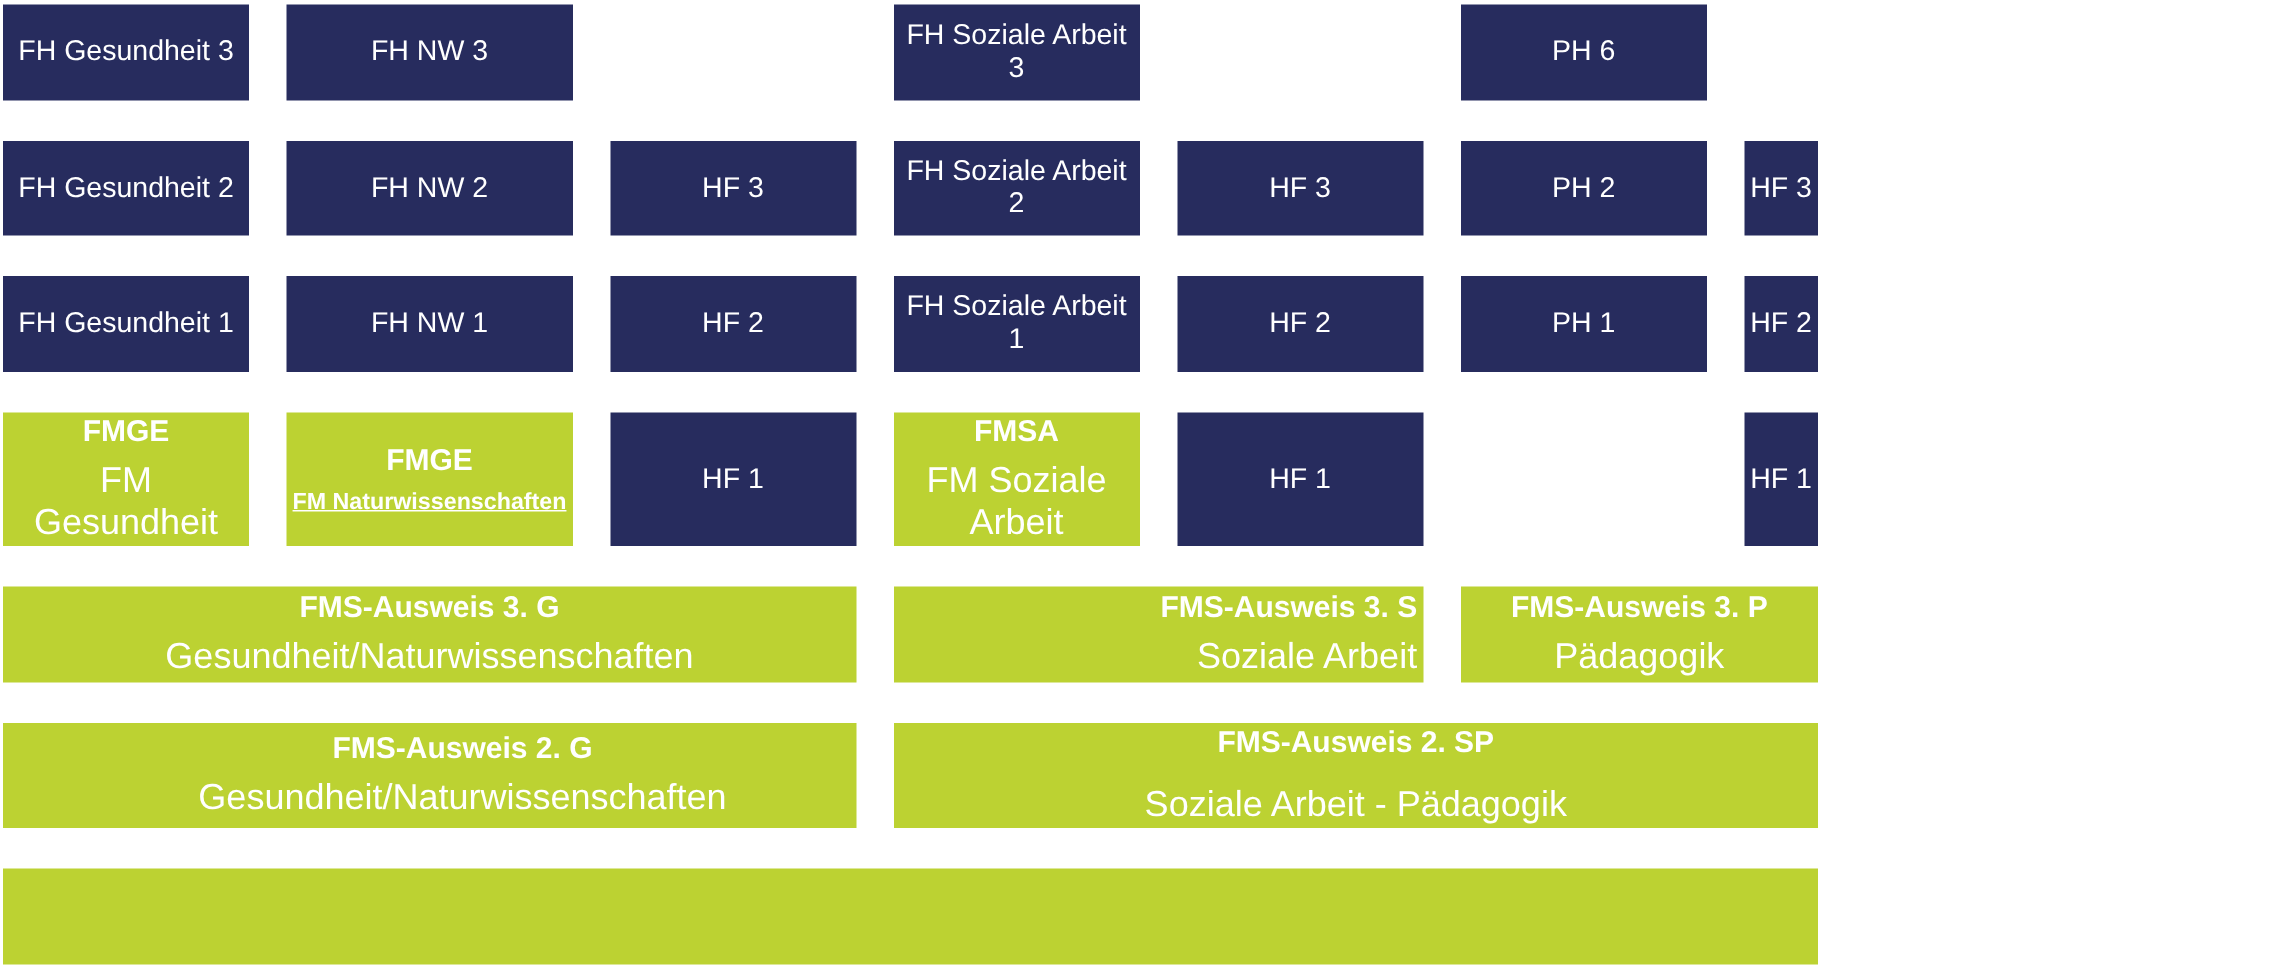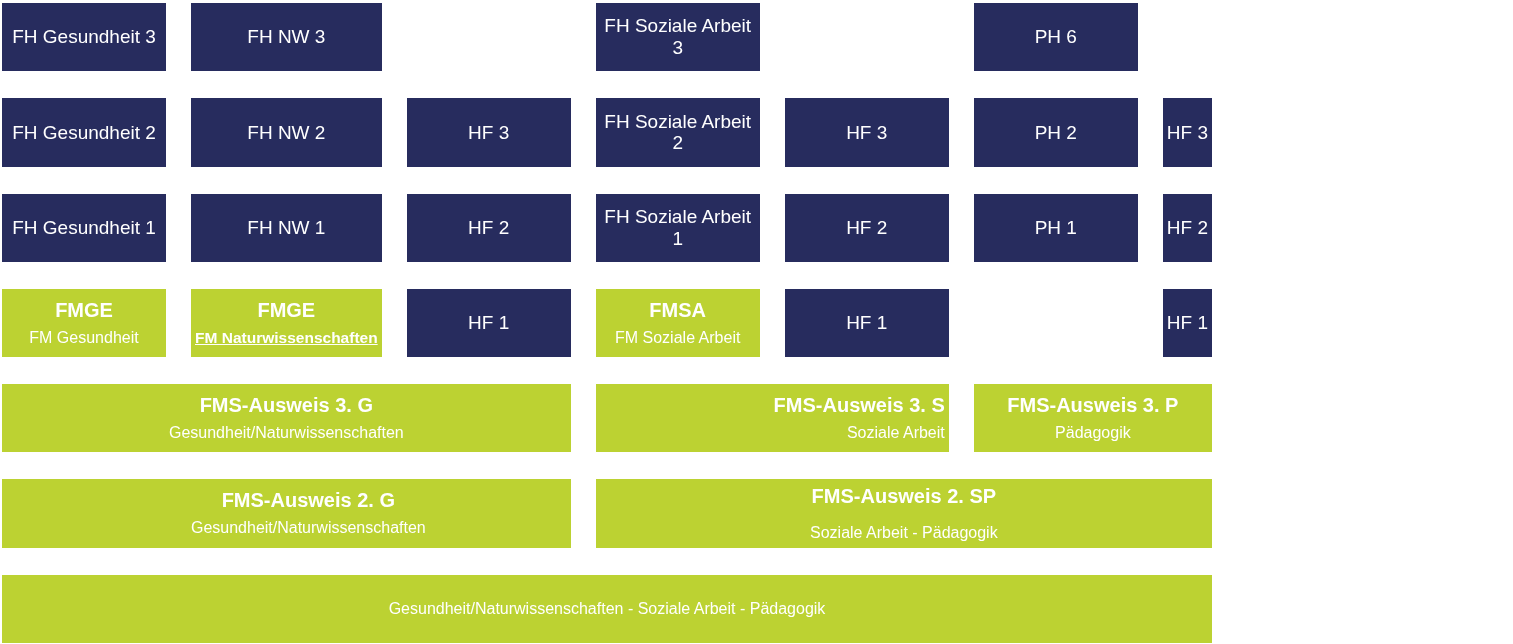--- a/index.html
+++ b/index.html
@@ -36,21 +36,21 @@
     color: var(--text);
     gap: 7px;
     padding: 2px 4px;
     box-sizing: border-box;
     line-height: 1.15;
   }
   .box.navy { background: var(--navy); }
   .box.green { background: var(--green); }
   .navy .title { font-size: 19px; font-weight: 400; }
   .green .title { font-size: 20px; font-weight: 700; }
-  .subtitle { font-size: 16px; font-weight: 400; }
+  .subtitle { font-size: 24px; font-weight: 400; }
   .box.bold-small-subtitle .subtitle {
     font-size: 15.5px;
     font-weight: 700;
     white-space: nowrap;
     text-decoration: underline;
   }
   .box.tall-spacing { gap: 16px; }
 </style>
 </head>
 <body style="background: rgb(255, 255, 255);">
@@ -145,15 +145,14 @@
     </div>
     <div class="box green" style="grid-area: 6 / 1 / auto / span 3; padding-left: 48px;">
       <div class="title">FMS-Ausweis 2. G</div>
       <div class="subtitle">Gesundheit/Naturwissenschaften</div>
     </div>
     <div class="box green tall-spacing" style="grid-area: 6 / 4 / auto / span 4;">
       <div class="title">FMS-Ausweis 2. SP</div>
       <div class="subtitle">Soziale Arbeit - Pädagogik</div>
     </div>
     <div class="box green tall-spacing" style="grid-area: 7 / 1 / auto / span 7;">
-      <div class="subtitle">Gesundheit/Naturwissenschaften - Soziale Arbeit - Pädagogik</div>
     </div>
   </div>
 
 </body></html>

